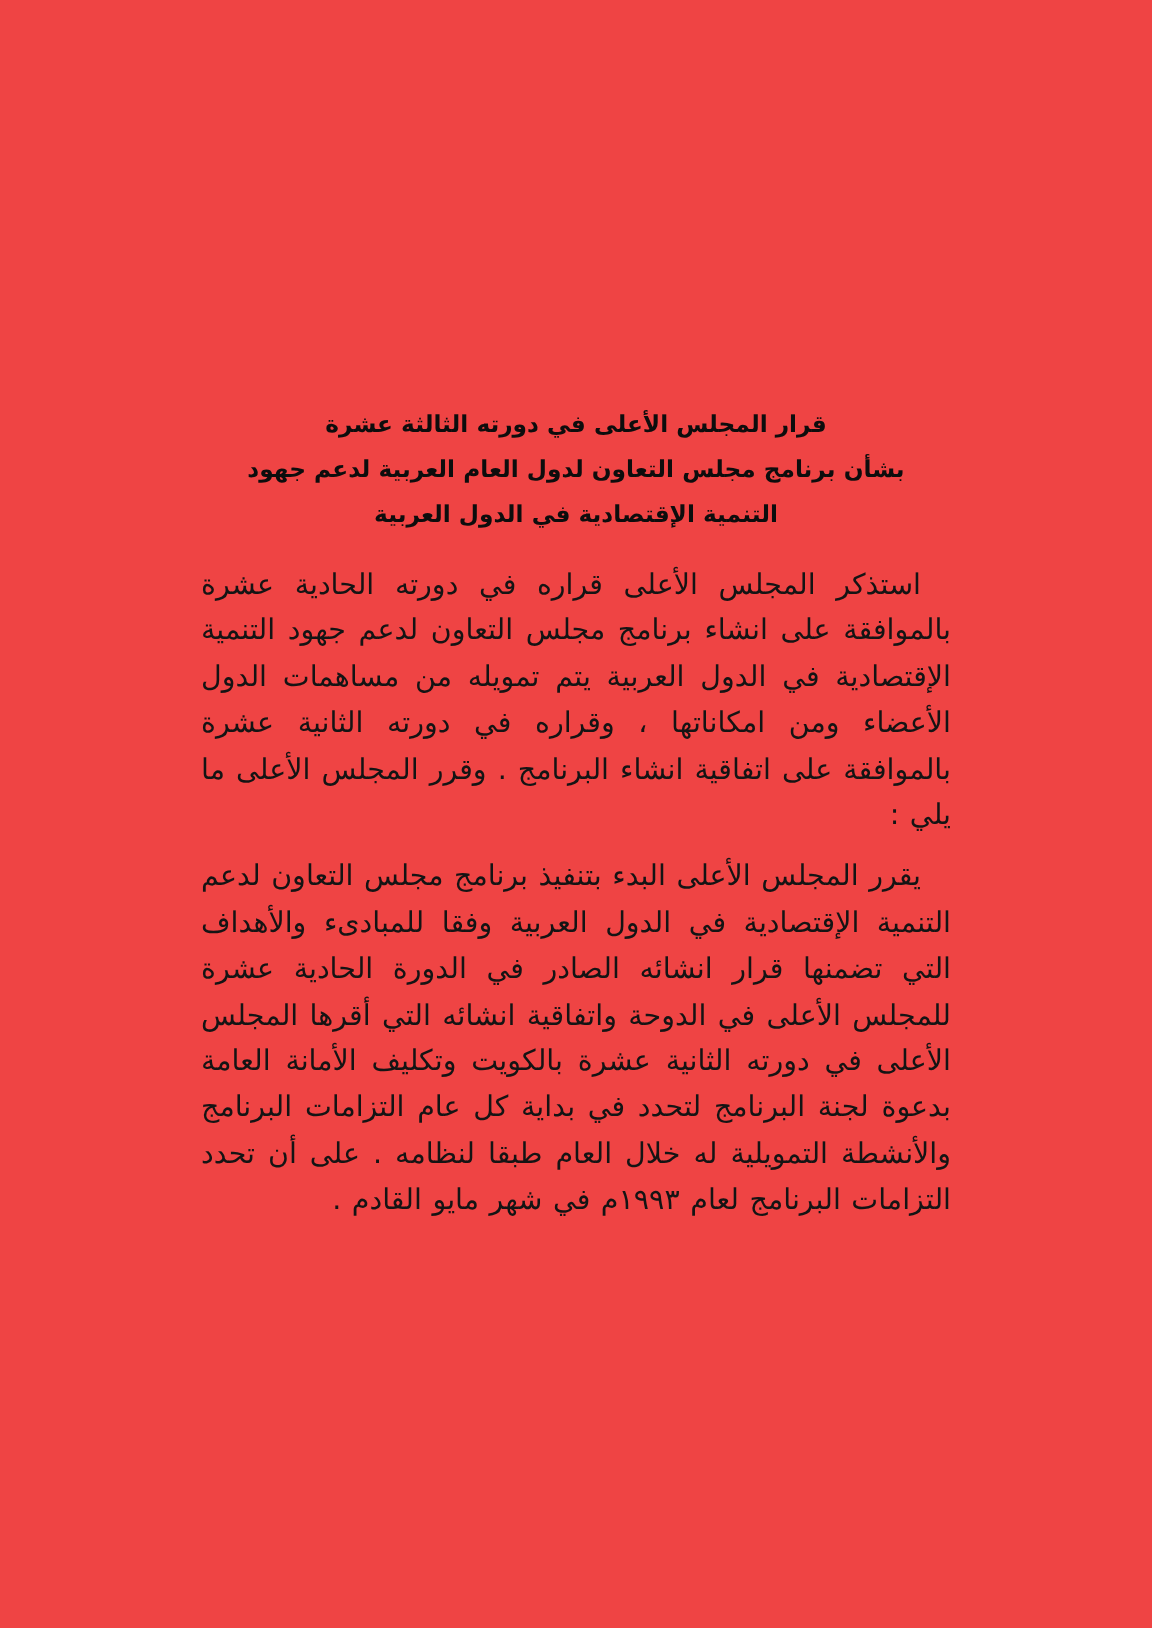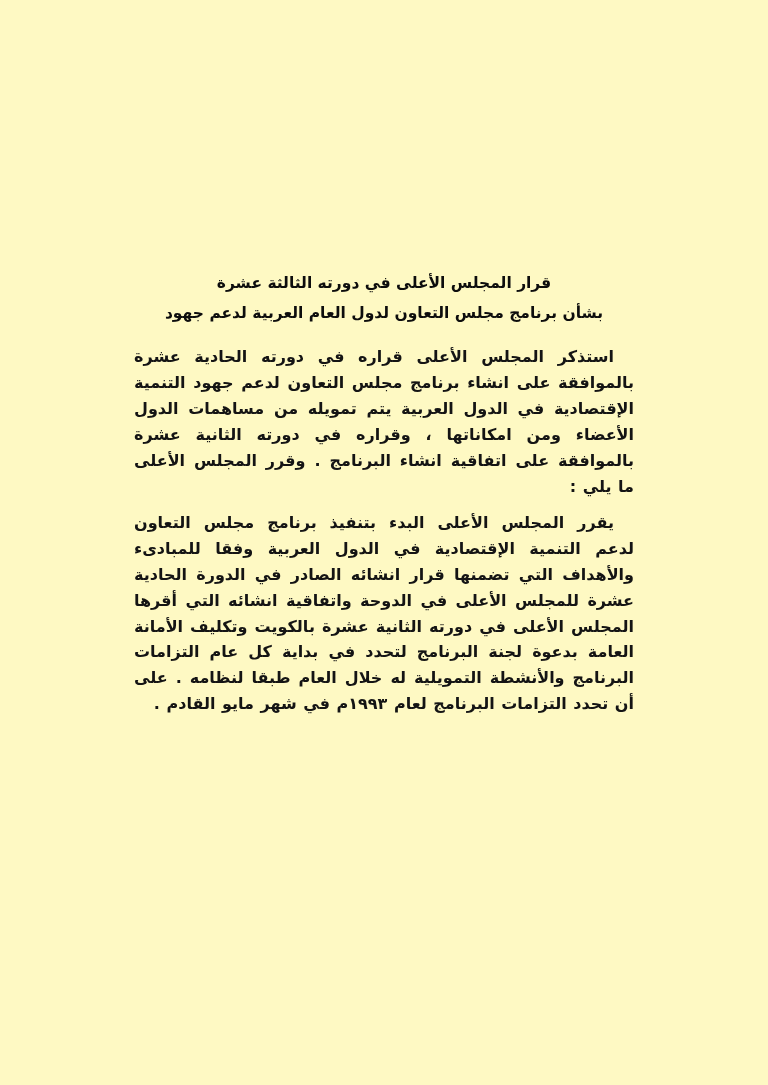--- a/index.html
+++ b/index.html
@@ -10,21 +10,21 @@
   body {
     width: 768px;
     height: 1085px;
     font-family: "DejaVu Sans", sans-serif;
     color: #111111;
   }
   .page {
     position: relative;
     width: 768px;
     height: 1085px;
-    background: #fef9c3;
+    background: #ef4444;
     overflow: hidden;
   }
   .content {
     direction: rtl;
     width: 500px;
     margin: 0 auto;
     padding-top: 268px;
   }
   .doc-title {
     margin: 0 0 16px 0;
@@ -33,38 +33,39 @@
     text-align: center;
     line-height: 1.95;
     color: #0d0d0d;
   }
   .title-line {
     display: block;
     white-space: nowrap;
   }
   .para {
     margin: 0 0 10px 0;
-    font-size: 16px;
-    font-weight: bold;
+    font-size: 19px;
+    font-weight: normal;
     text-align: justify;
     line-height: 1.62;
     color: #141414;
     text-indent: 20px;
     word-spacing: 1px;
   }
 </style>
 </head>
 <body>
 
 <div class="page">
   <div class="content">
 
     <h1 class="doc-title">
       <span class="title-line">قرار المجلس الأعلى في دورته الثالثة عشرة</span>
       <span class="title-line">بشأن برنامج مجلس التعاون لدول العام العربية لدعم جهود</span>
+      <span class="title-line">التنمية الإقتصادية في الدول العربية</span>
     </h1>
 
     <p class="para">استذكر المجلس الأعلى قراره في دورته الحادية عشرة بالموافقة على انشاء برنامج مجلس التعاون لدعم جهود التنمية الإقتصادية في الدول العربية يتم تمويله من مساهمات الدول الأعضاء ومن امكاناتها ، وقراره في دورته الثانية عشرة بالموافقة على اتفاقية انشاء البرنامج . وقرر المجلس الأعلى ما يلي :</p>
 
     <p class="para">يقرر المجلس الأعلى البدء بتنفيذ برنامج مجلس التعاون لدعم التنمية الإقتصادية في الدول العربية وفقا للمبادىء والأهداف التي تضمنها قرار انشائه الصادر في الدورة الحادية عشرة للمجلس الأعلى في الدوحة واتفاقية انشائه التي أقرها المجلس الأعلى في دورته الثانية عشرة بالكويت وتكليف الأمانة العامة بدعوة لجنة البرنامج لتحدد في بداية كل عام التزامات البرنامج والأنشطة التمويلية له خلال العام طبقا لنظامه . على أن تحدد التزامات البرنامج لعام ١٩٩٣م في شهر مايو القادم .</p>
 
   </div>
 </div>
 
 </body></html>

